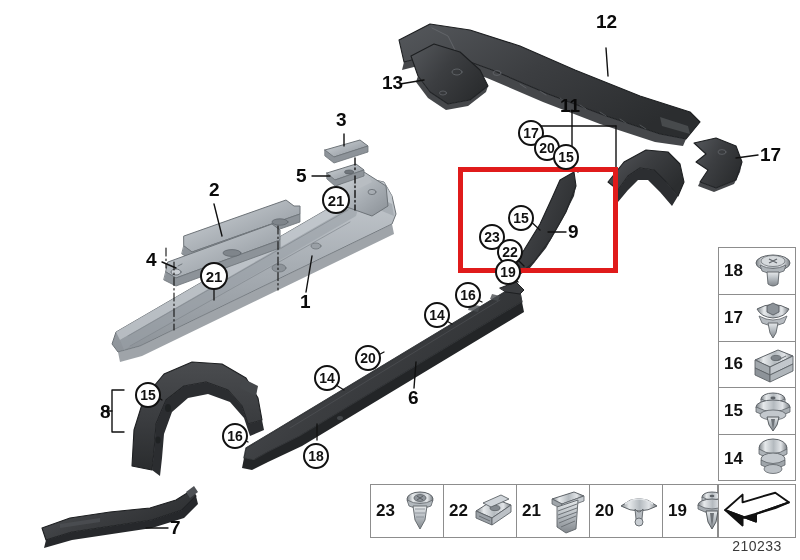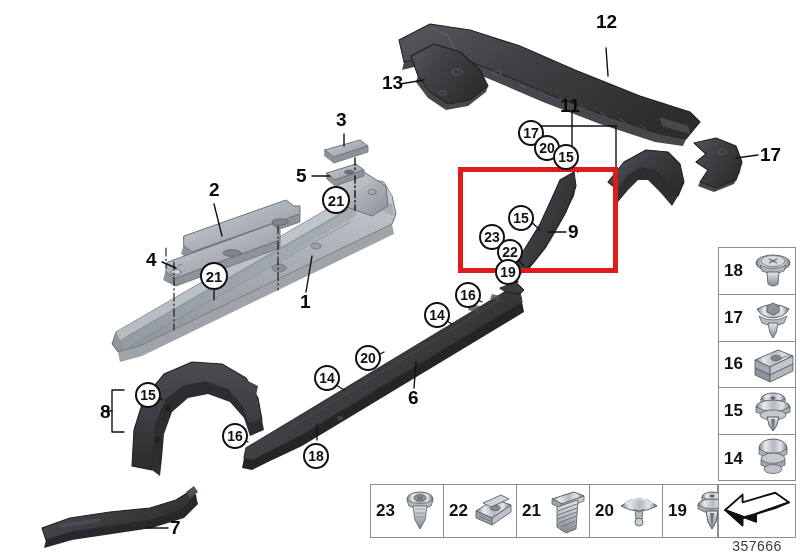--- a/index.html
+++ b/index.html
@@ -514,15 +514,15 @@
 
   </div>
 
   <div id="arrowbox">
     <svg viewBox="0 0 78 54" width="76" height="52">
       <path d="M6 26 L24 10 L24 18 L58 8 L72 18 L38 30 L38 38 Z" fill="#ffffff" stroke="#111" stroke-width="2" stroke-linejoin="round"></path>
       <path d="M6 26 L24 42 L24 34 L58 24 L72 18 L38 30 L38 38 Z" fill="#111" stroke="#111" stroke-width="2" stroke-linejoin="round"></path>
     </svg>
   </div>
 
-  <div id="diagid">357666</div>
+  <div id="diagid">210233</div>
 
 </div>
 
 </body></html>

